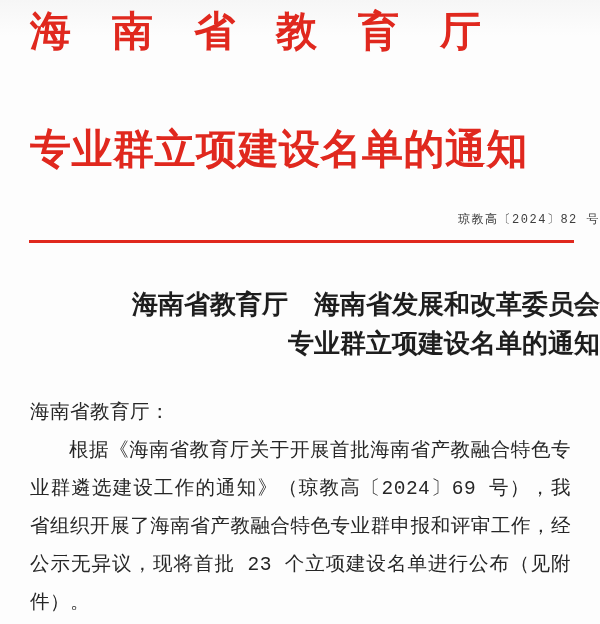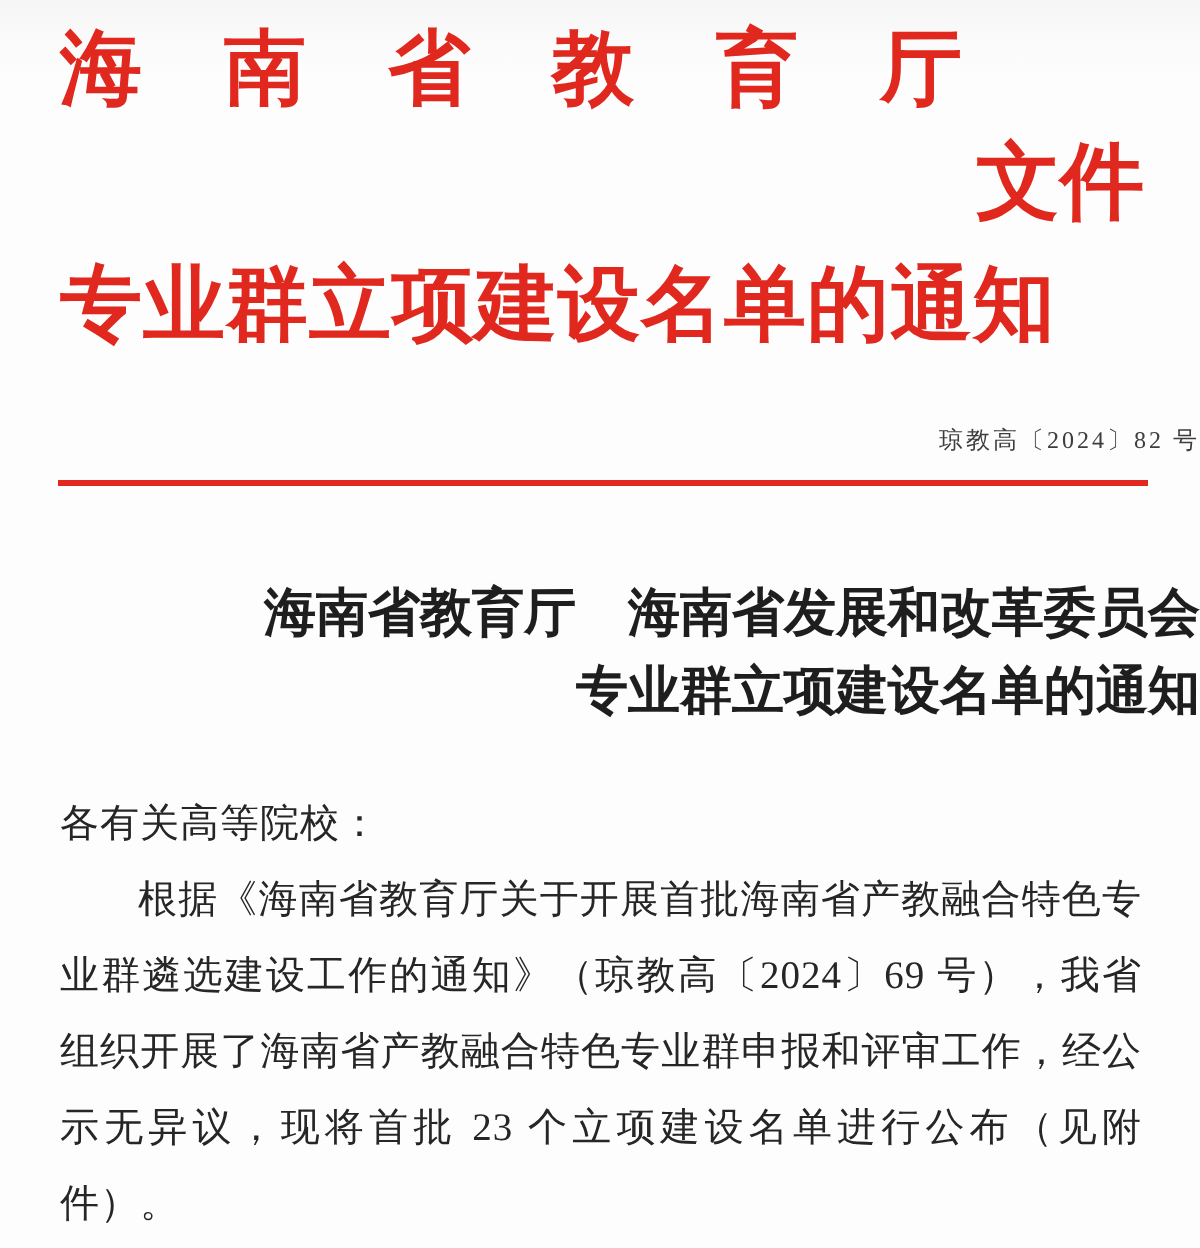--- a/index.html
+++ b/index.html
@@ -16,20 +16,21 @@
     overflow: hidden;
     background: var(--paper);
     font-family: "Liberation Serif", "DejaVu Serif", serif;
     color: var(--ink);
   }
   .page {
     position: relative;
     width: 600px;
     height: 624px;
     background: linear-gradient(180deg, #f6f6f6 0px, var(--paper) 36px);
+    font-family: Liberation Mono, monospace;
   }
 
   
   .red-header {
     position: relative;
     padding: 12px 28px 0 30px;
   }
   .agency {
     color: var(--red);
     font-weight: 700;
@@ -98,30 +99,29 @@
   }
 </style>
 </head>
 <body>
 
 <div class="page">
 
   <header class="red-header">
     <div class="agency agency-1">海南省教育厅</div>
     <div class="agency agency-2">专业群立项建设名单的通知</div>
-    <div class="doc-type">文件</div>
   </header>
 
   <div class="doc-number">琼教高〔2024〕82 号</div>
 
   <div class="red-rule"></div>
 
   <h1 class="title">
     <div class="title-line">海南省教育厅　海南省发展和改革委员会</div>
     <div class="title-line">专业群立项建设名单的通知</div>
   </h1>
 
   <main class="body-block">
-    <div class="salutation">各有关高等院校：</div>
+    <div class="salutation">海南省教育厅：</div>
     <p class="paragraph">根据《海南省教育厅关于开展首批海南省产教融合特色专业群遴选建设工作的通知》（琼教高〔2024〕69 号），我省组织开展了海南省产教融合特色专业群申报和评审工作，经公示无异议，现将首批 23 个立项建设名单进行公布（见附件）。</p>
   </main>
 
 </div>
 
 </body></html>

